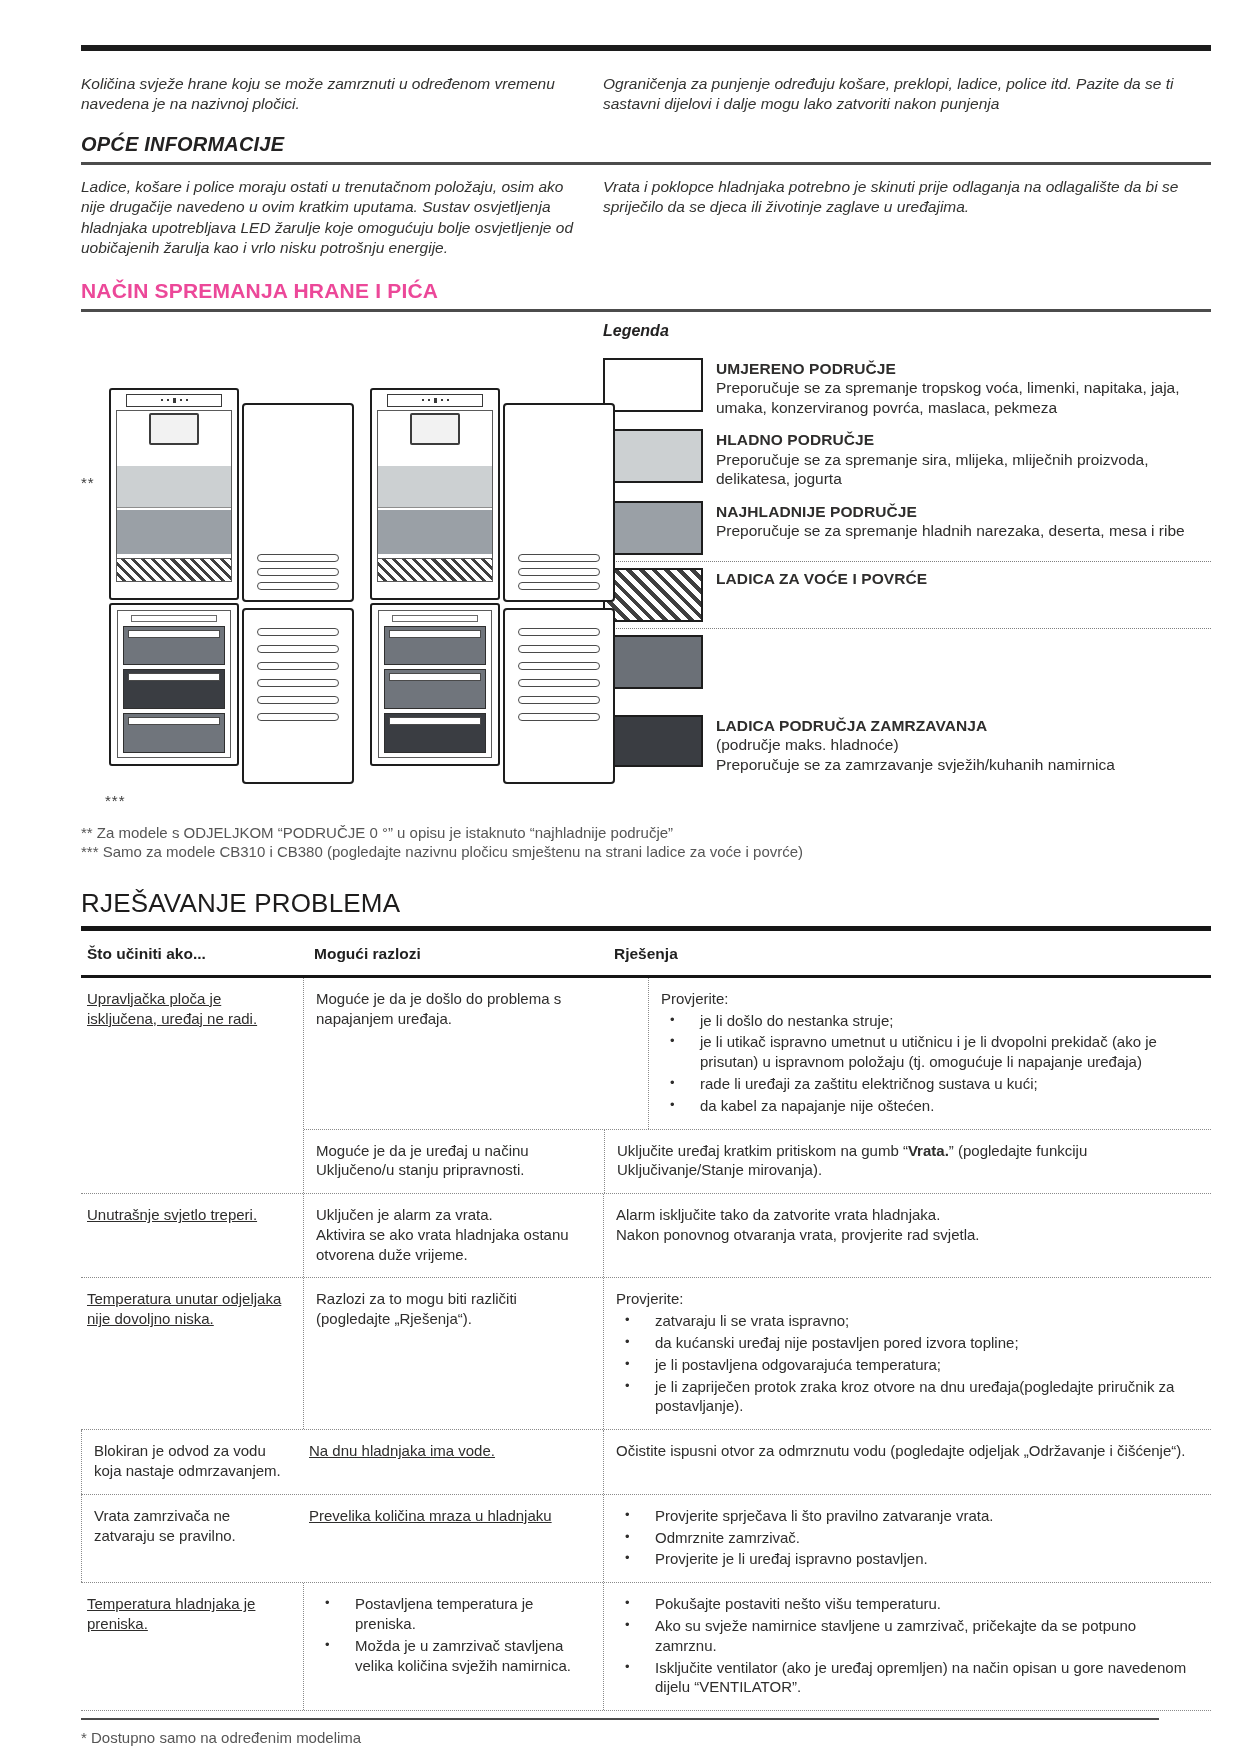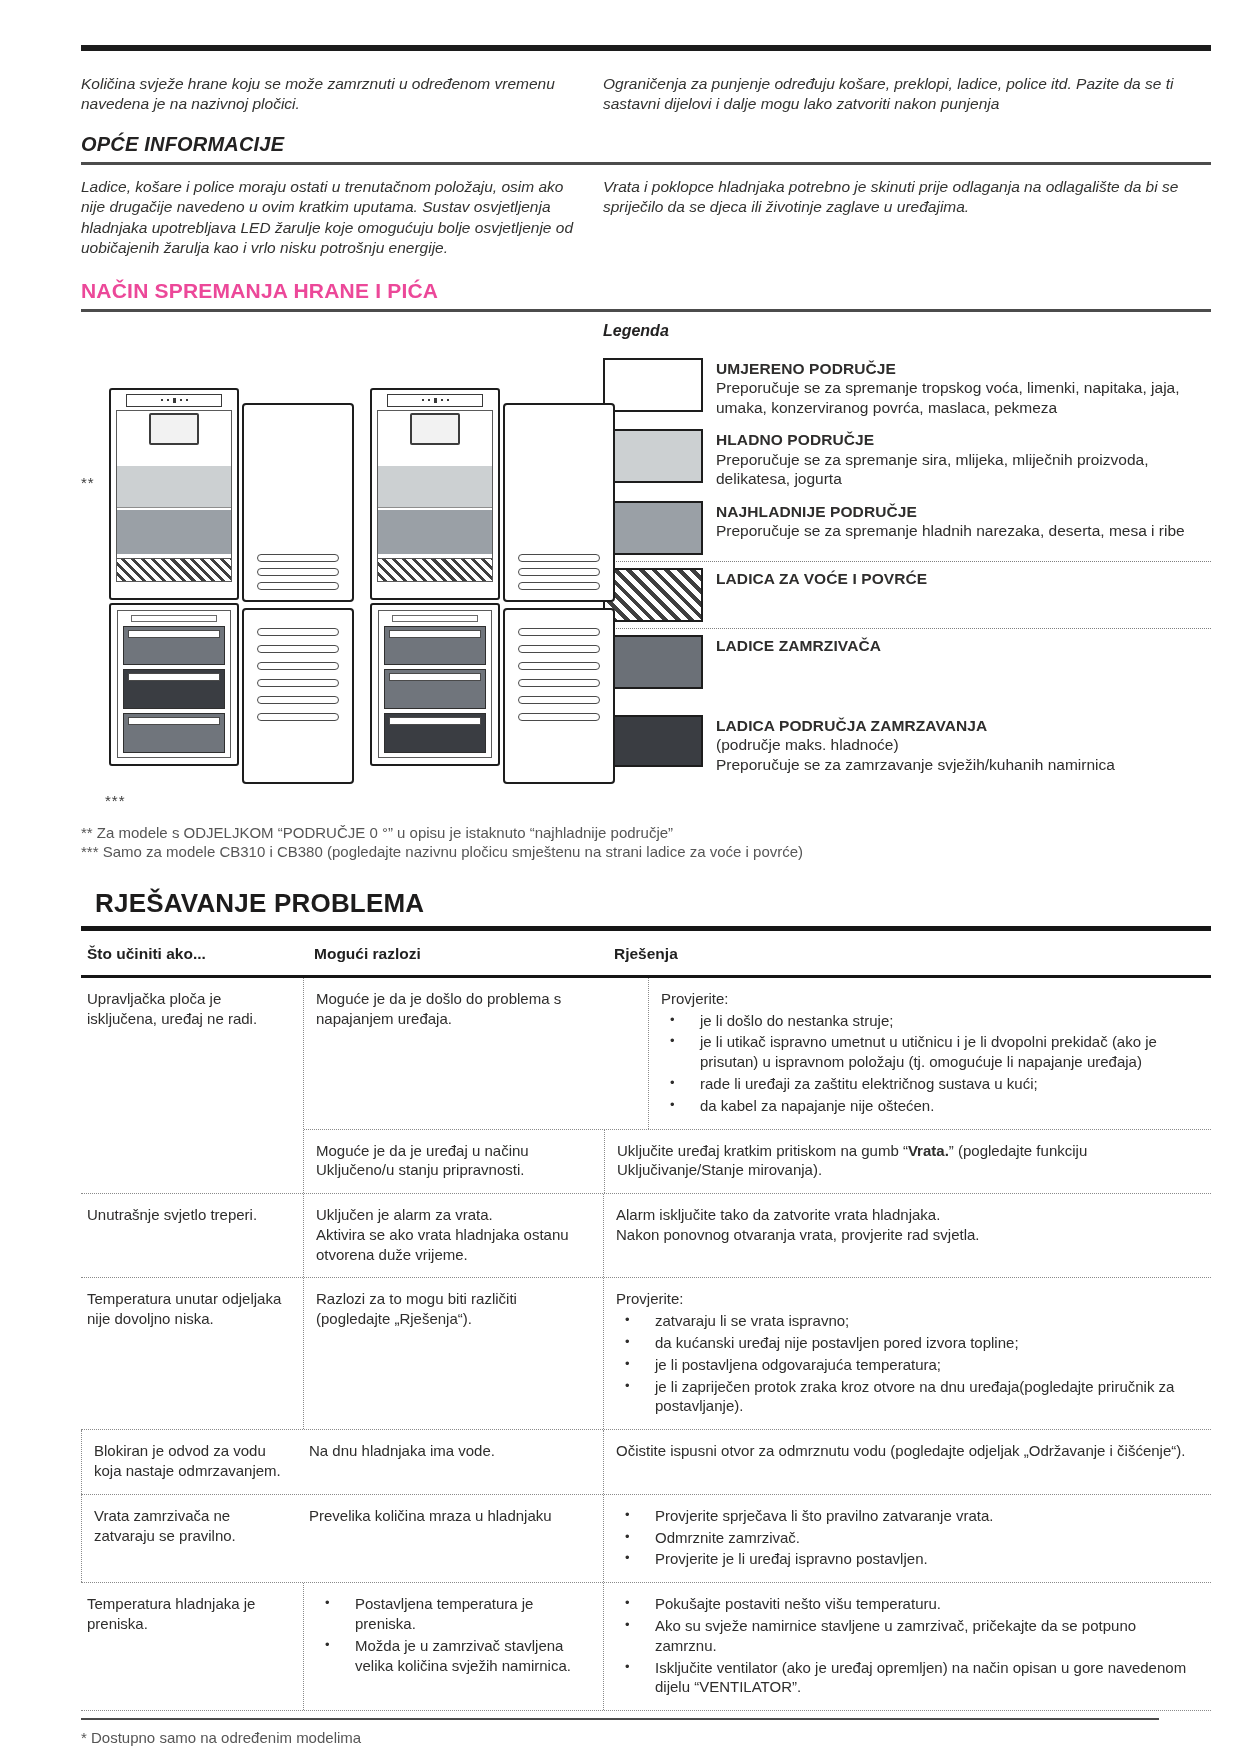--- a/index.html
+++ b/index.html
@@ -14,21 +14,21 @@
   }
   .content{position:relative;margin:0 55px;width:1130px;}
   .top-bar{margin-top:45px;height:6px;background:#1c1c1c;}
   
   .twocol{display:grid;grid-template-columns:505px 1fr;column-gap:17px;}
   .intro-text{font-style:italic;font-size:15.5px;line-height:1.32;color:#323230;}
   .intro-row{margin-top:23px;}
   
   .sec-title-italic{font-size:20px;font-weight:bold;font-style:italic;letter-spacing:.2px;color:#232222;margin-top:18px;}
   .sec-title{font-size:21px;font-weight:bold;color:#ec4899;margin-top:20px;letter-spacing:.2px;}
-  .sec-title-big{font-size:26px;font-weight:bold;color:#1d1c1c;margin-top:26px;letter-spacing:.2px;margin-left:14px;}
+  .sec-title-big{font-size:26px;font-weight:normal;color:#1d1c1c;margin-top:26px;letter-spacing:.2px;}
   .rule-gray{height:3px;background:#4c4c4c;margin-top:6px;}
   .rule-heavy{height:5px;background:#161616;margin-top:7px;}
   
   .diagram-row{display:grid;grid-template-columns:522px 1fr;margin-top:10px;min-height:425px;}
   .fridges{position:relative;padding-top:66px;}
   .marker-dbl{position:absolute;left:0;top:152px;font-size:15px;color:#3b3b3b;letter-spacing:1px;}
   .marker-tpl{margin:8px 0 0 24px;font-size:15px;color:#3b3b3b;letter-spacing:1px;}
   .pairs{display:flex;gap:16px;margin-left:28px;}
   .pair{display:flex;gap:3px;}
   .cab-col{display:flex;flex-direction:column;gap:3px;width:130px;}
@@ -78,21 +78,21 @@
   .t-head{display:grid;grid-template-columns:222px 300px 1fr;padding:14px 0 12px;}
   .t-head .h{font-size:15.5px;font-weight:bold;color:#1f1f1f;}
   .t-head .h1{padding-left:6px;}
   .t-head .h2{padding-left:11px;}
   .t-head .h3{padding-left:11px;}
   .head-rule{height:3px;background:#161616;}
   .t-body{border-bottom:1.5px dotted #8a8a8a;font-size:15px;line-height:1.32;color:#2e2d2c;}
   .t-row{display:grid;grid-template-columns:222px 300px 1fr;}
   .t-row.dotted-top,.split.dotted-top{border-top:1.5px dotted #8a8a8a;}
   .cell{padding:11px 12px 13px;box-sizing:border-box;}
-  .c1{padding-left:6px;padding-right:14px;}
+  .c1{padding-left:6px;padding-right:14px;text-decoration:underline;}
   .c2{border-left:1.5px dotted #8a8a8a;}
   .c3{border-left:1.5px dotted #8a8a8a;}
   .split{display:grid;grid-template-columns:222px 1fr;}
   .subrows{border-left:1.5px dotted #8a8a8a;}
   .sub{display:grid;grid-template-columns:300px 1fr;}
   .sub .sc2{padding:11px 12px 13px;box-sizing:border-box;}
   .sub .sc3{border-left:1.5px dotted #8a8a8a;padding:11px 12px 13px;box-sizing:border-box;}
   .sub.dotted-top{border-top:1.5px dotted #8a8a8a;}
   .subrows .sub:first-child{border-left:none;gap:44px;}
   .multiline{white-space:pre-line;}
@@ -266,23 +266,20 @@
 
         <div class="lg-item dotted-top">
           <div class="lg-sw sw-crisper"></div>
           <div class="lg-txt">
             <b>LADICA ZA VOĆE I POVRĆE</b>
           </div>
         </div>
 
         <div class="lg-item dotted-top">
           <div class="lg-sw sw-frzdrawer"></div>
-          <div class="lg-txt">
-            <b>LADICE ZAMRZIVAČA</b>
-          </div>
         </div>
 
         <div class="lg-item" style="margin-top:14px">
           <div class="lg-sw sw-frzzone"></div>
           <div class="lg-txt">
             <b>LADICA PODRUČJA ZAMRZAVANJA</b><br>
             <span>(područje maks. hladnoće)</span><br>
             <span>Preporučuje se za zamrzavanje svježih/kuhanih namirnica</span>
           </div>
         </div>

